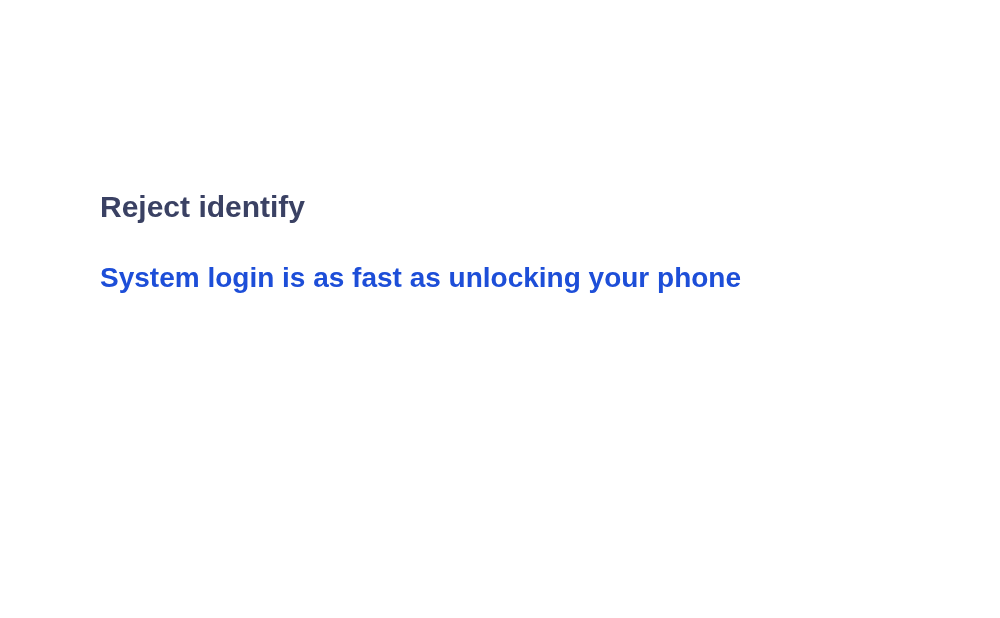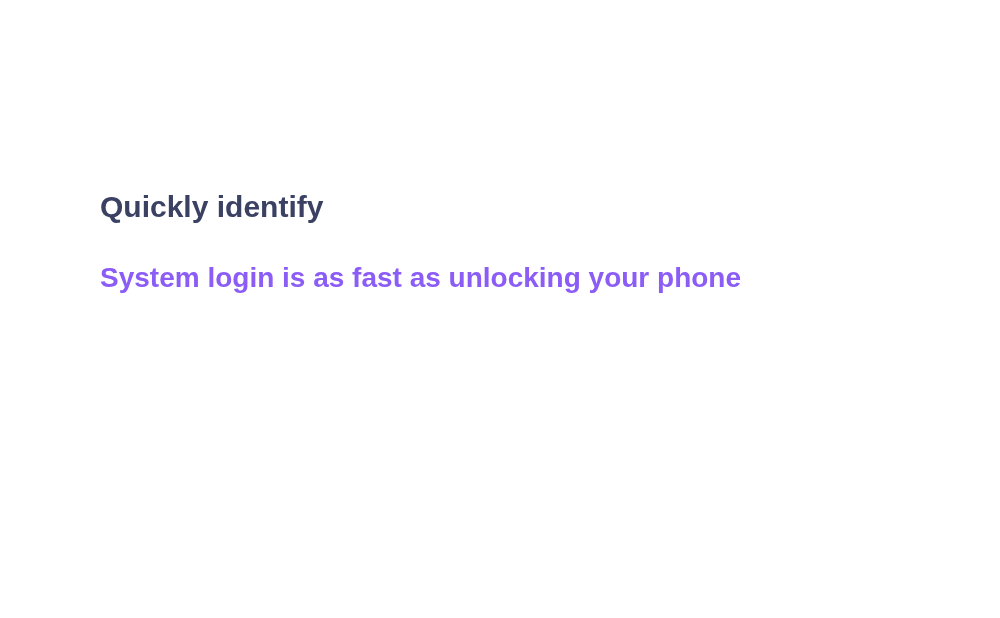--- a/index.html
+++ b/index.html
@@ -22,30 +22,30 @@
     }
     .title {
       font-size: 30px;
       font-weight: bold;
       color: #3a4163;
       margin-bottom: 38px;
     }
     .subtitle {
       font-size: 28px;
       font-weight: bold;
-      color: #8b5cf6;
+      color: #1d4ed8;
       margin-bottom: 34px;
     }
     .body-text {
       font-size: 21px;
       color: #6b7189;
       line-height: 1.4;
       margin-left: 8px;
       white-space: pre-line;
     }
   </style>
 </head>
 <body>
 
 <div class="content">
-  <h1 class="title">Quickly identify</h1>
+  <h1 class="title">Reject identify</h1>
   <h2 class="subtitle">System login is as fast as unlocking your phone</h2>
 </div>
 
 </body></html>

